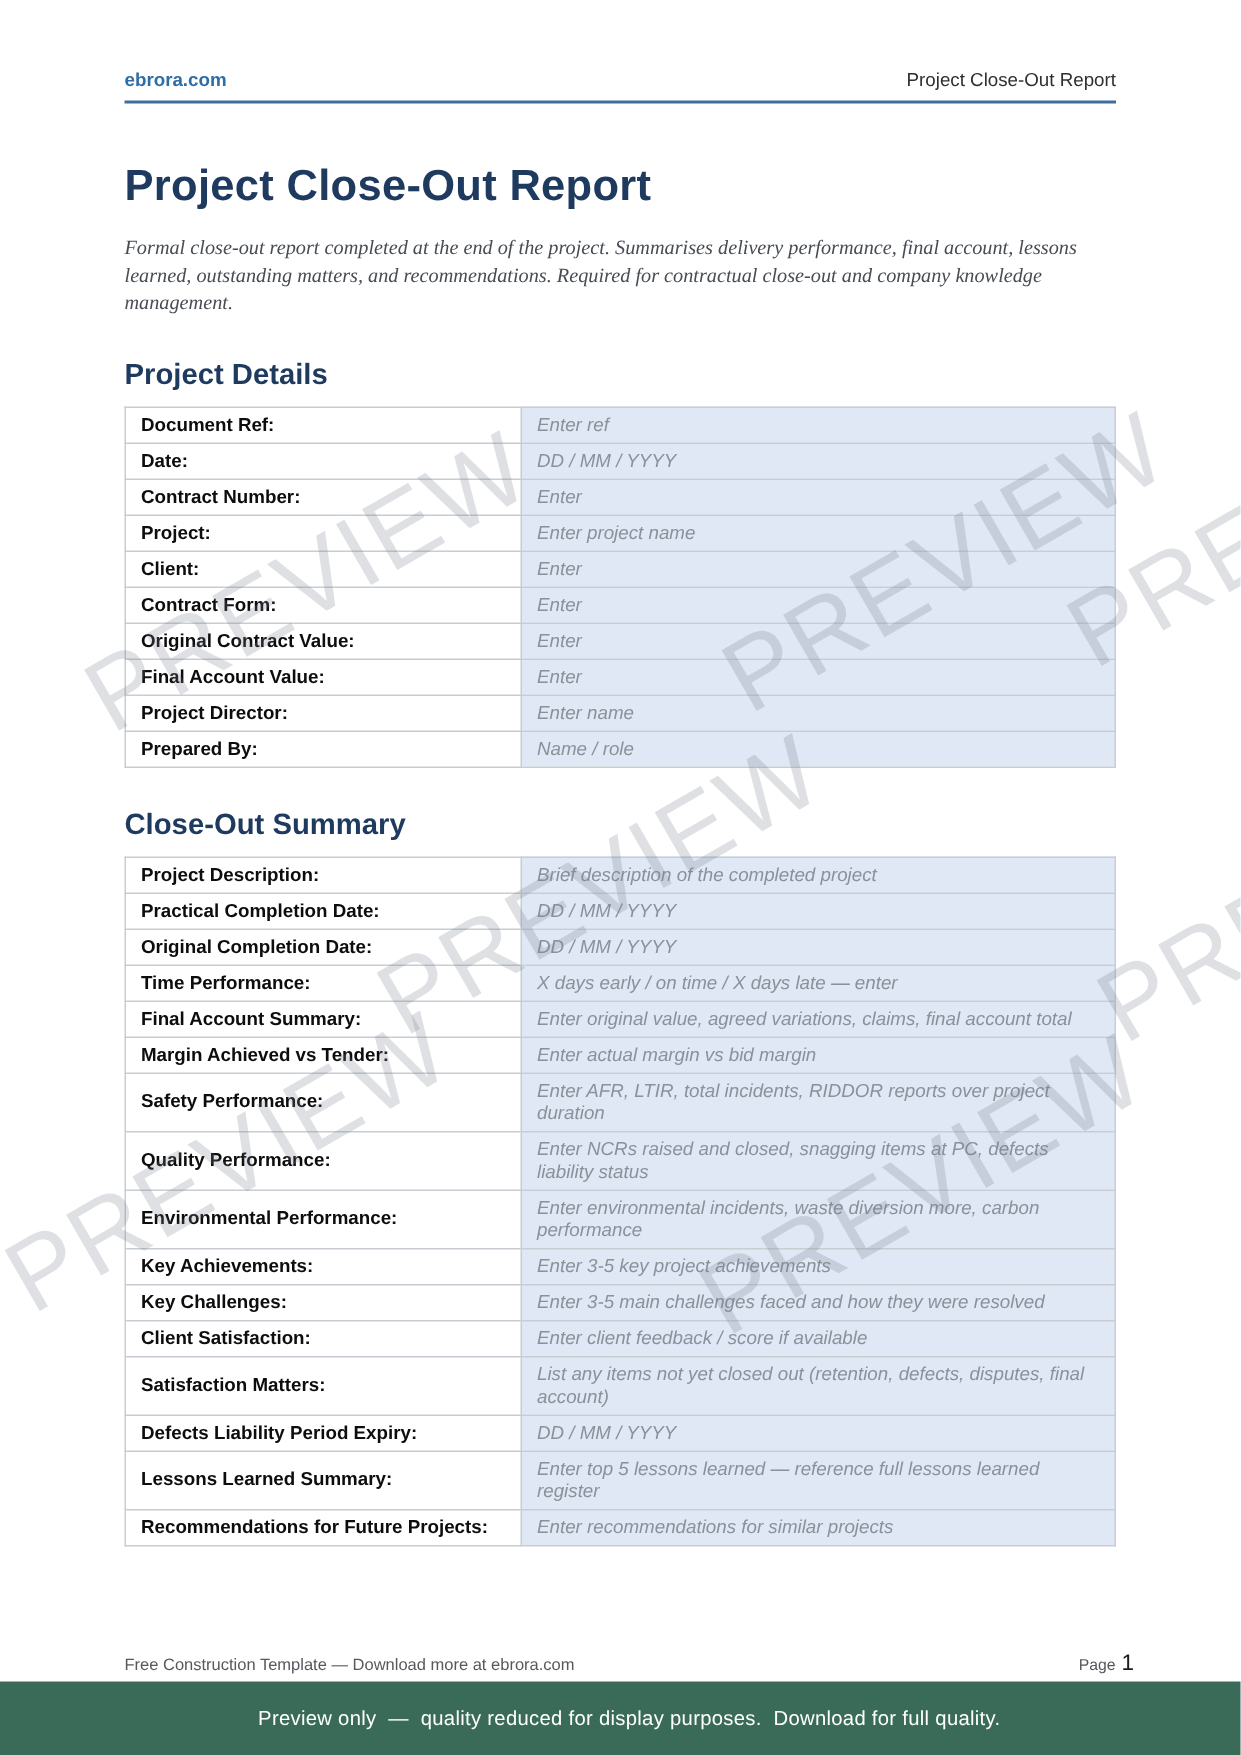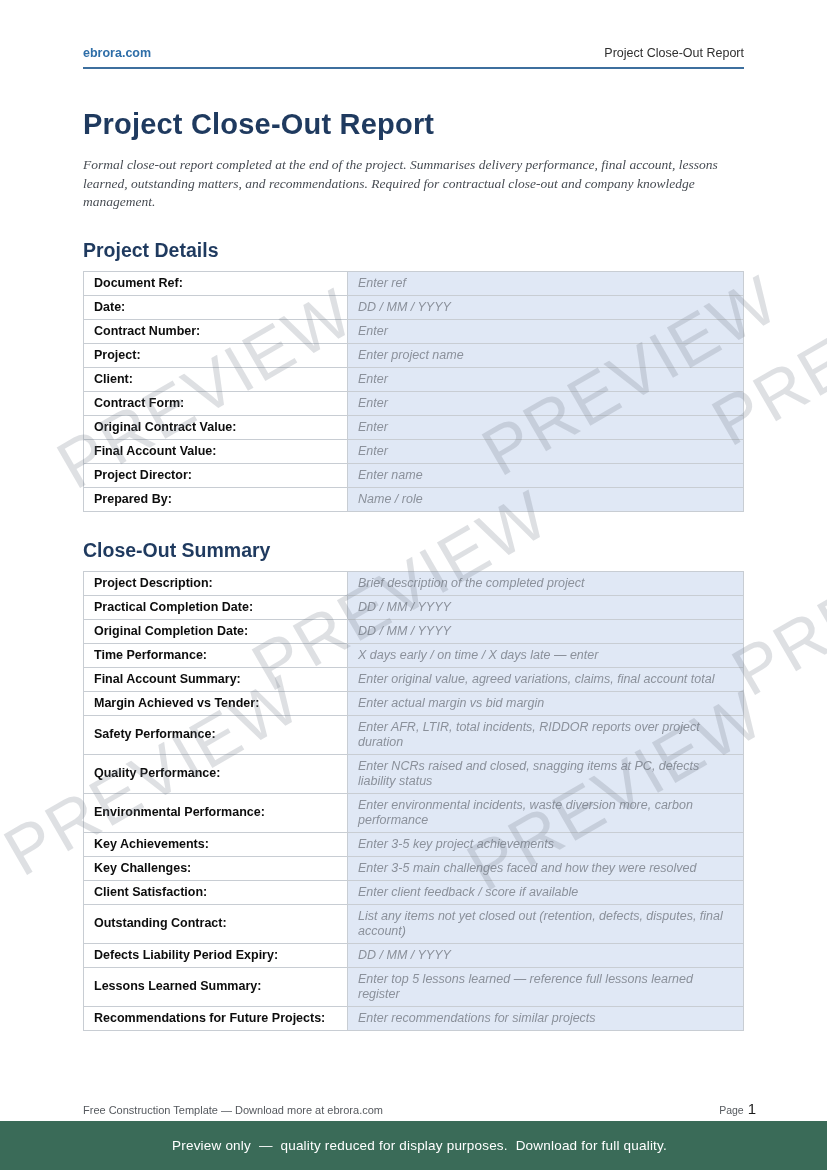--- a/index.html
+++ b/index.html
@@ -171,21 +171,21 @@
             </tr>
             <tr>
               <td class="label">Key Challenges:</td>
               <td class="value">Enter 3-5 main challenges faced and how they were resolved</td>
             </tr>
             <tr>
               <td class="label">Client Satisfaction:</td>
               <td class="value">Enter client feedback / score if available</td>
             </tr>
             <tr>
-              <td class="label">Outstanding Contract:</td>
+              <td class="label">Satisfaction Matters:</td>
               <td class="value">List any items not yet closed out (retention, defects, disputes, final account)</td>
             </tr>
             <tr>
               <td class="label">Defects Liability Period Expiry:</td>
               <td class="value">DD / MM / YYYY</td>
             </tr>
             <tr>
               <td class="label">Lessons Learned Summary:</td>
               <td class="value">Enter top 5 lessons learned — reference full lessons learned register</td>
             </tr>

